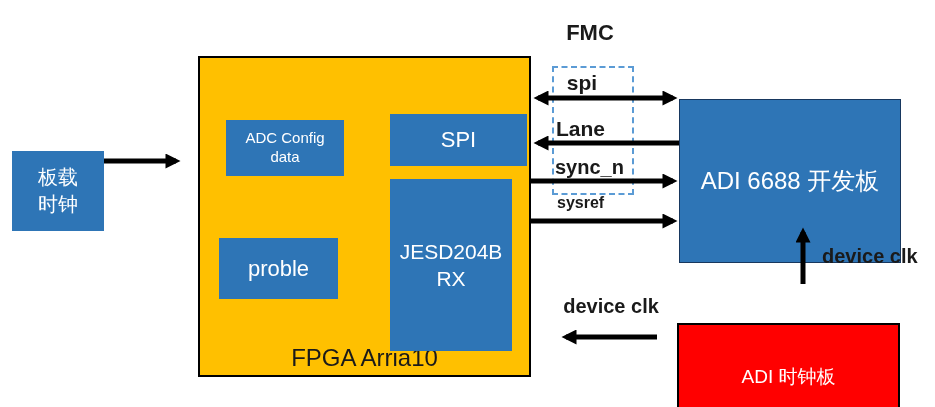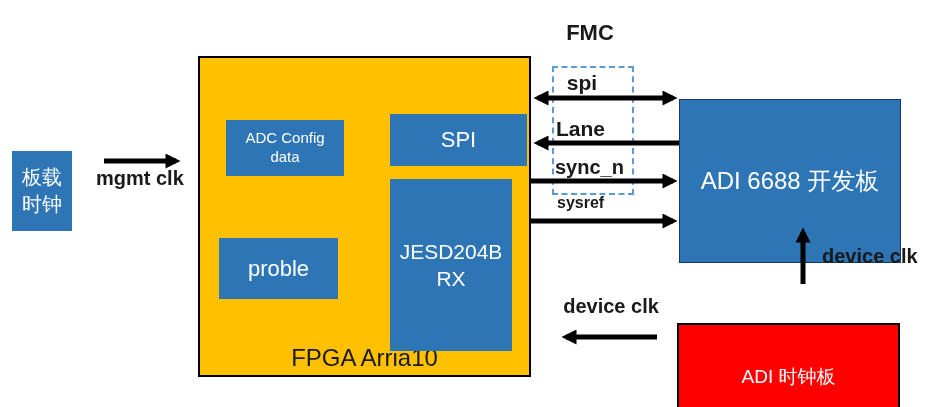--- a/index.html
+++ b/index.html
@@ -4,21 +4,21 @@
 <style>
   html,body{margin:0;padding:0;background:#fff;}
   body{font-family:"Liberation Sans","DejaVu Sans",sans-serif;}
   #canvas{position:relative;width:935px;height:407px;background:#ffffff;overflow:hidden;}
   .abs{position:absolute;box-sizing:border-box;}
   .box{display:flex;align-items:center;justify-content:center;text-align:center;color:#fff;margin-top:38px;}
   .blue{background:#2E75B6;}
   .lbl{color:#1a1a1a;white-space:nowrap;font-weight:bold;}
   .center{text-align:center;}
 
-  #onboard-clock{left:12px;top:113px;width:60px;height:80px;font-size:20px;line-height:1.35;flex-direction:column;}
+  #onboard-clock{left:12px;top:113px;width:92px;height:80px;font-size:20px;line-height:1.35;flex-direction:column;}
   #fpga{left:198px;top:56px;width:333px;height:321px;background:#FFC000;border:2px solid #000;}
   #fpga-label{left:198px;top:344px;width:333px;font-size:24px;color:#1a1a1a;text-align:center;}
   #adc-config{left:226px;top:82px;width:118px;height:56px;font-size:15px;line-height:1.25;flex-direction:column;}
   #proble{left:219px;top:200px;width:119px;height:61px;font-size:22px;}
   #spi-box{left:390px;top:76px;width:137px;height:52px;font-size:22px;}
   #jesd-box{left:390px;top:141px;width:122px;height:172px;font-size:21px;line-height:1.3;flex-direction:column;}
   #adi6688{left:679px;top:61px;width:222px;height:164px;font-size:24px;border:1px solid #17375e;}
   #adi-clock{left:677px;top:285px;width:223px;height:107px;font-size:19px;background:#FF0000;border:2px solid #000;color:#fff;}
   #fmc-region{left:552px;top:66px;width:82px;height:129px;border:2px dashed #5B9BD5;}
 
@@ -87,17 +87,16 @@
     <line x1="531" y1="221" x2="673" y2="221" marker-end="url(#ah)"></line>
     <line x1="657" y1="337" x2="566" y2="337" marker-end="url(#ah)"></line>
     <line x1="803" y1="284" x2="803" y2="232" marker-end="url(#ah)"></line>
   </svg>
 
   <div id="fmc-label" class="abs lbl center">FMC</div>
   <div id="spi-label" class="abs lbl center">spi</div>
   <div id="lane-label" class="abs lbl">Lane</div>
   <div id="sync-n-label" class="abs lbl">sync_n</div>
   <div id="sysref-label" class="abs lbl">sysref</div>
-  <div id="mgmt-clk-label" class="abs lbl">mgmt clk</div>
   <div id="device-clk-left-label" class="abs lbl center">device clk</div>
   <div id="device-clk-up-label" class="abs lbl">device clk</div>
 
 </div>
 
 </body></html>

